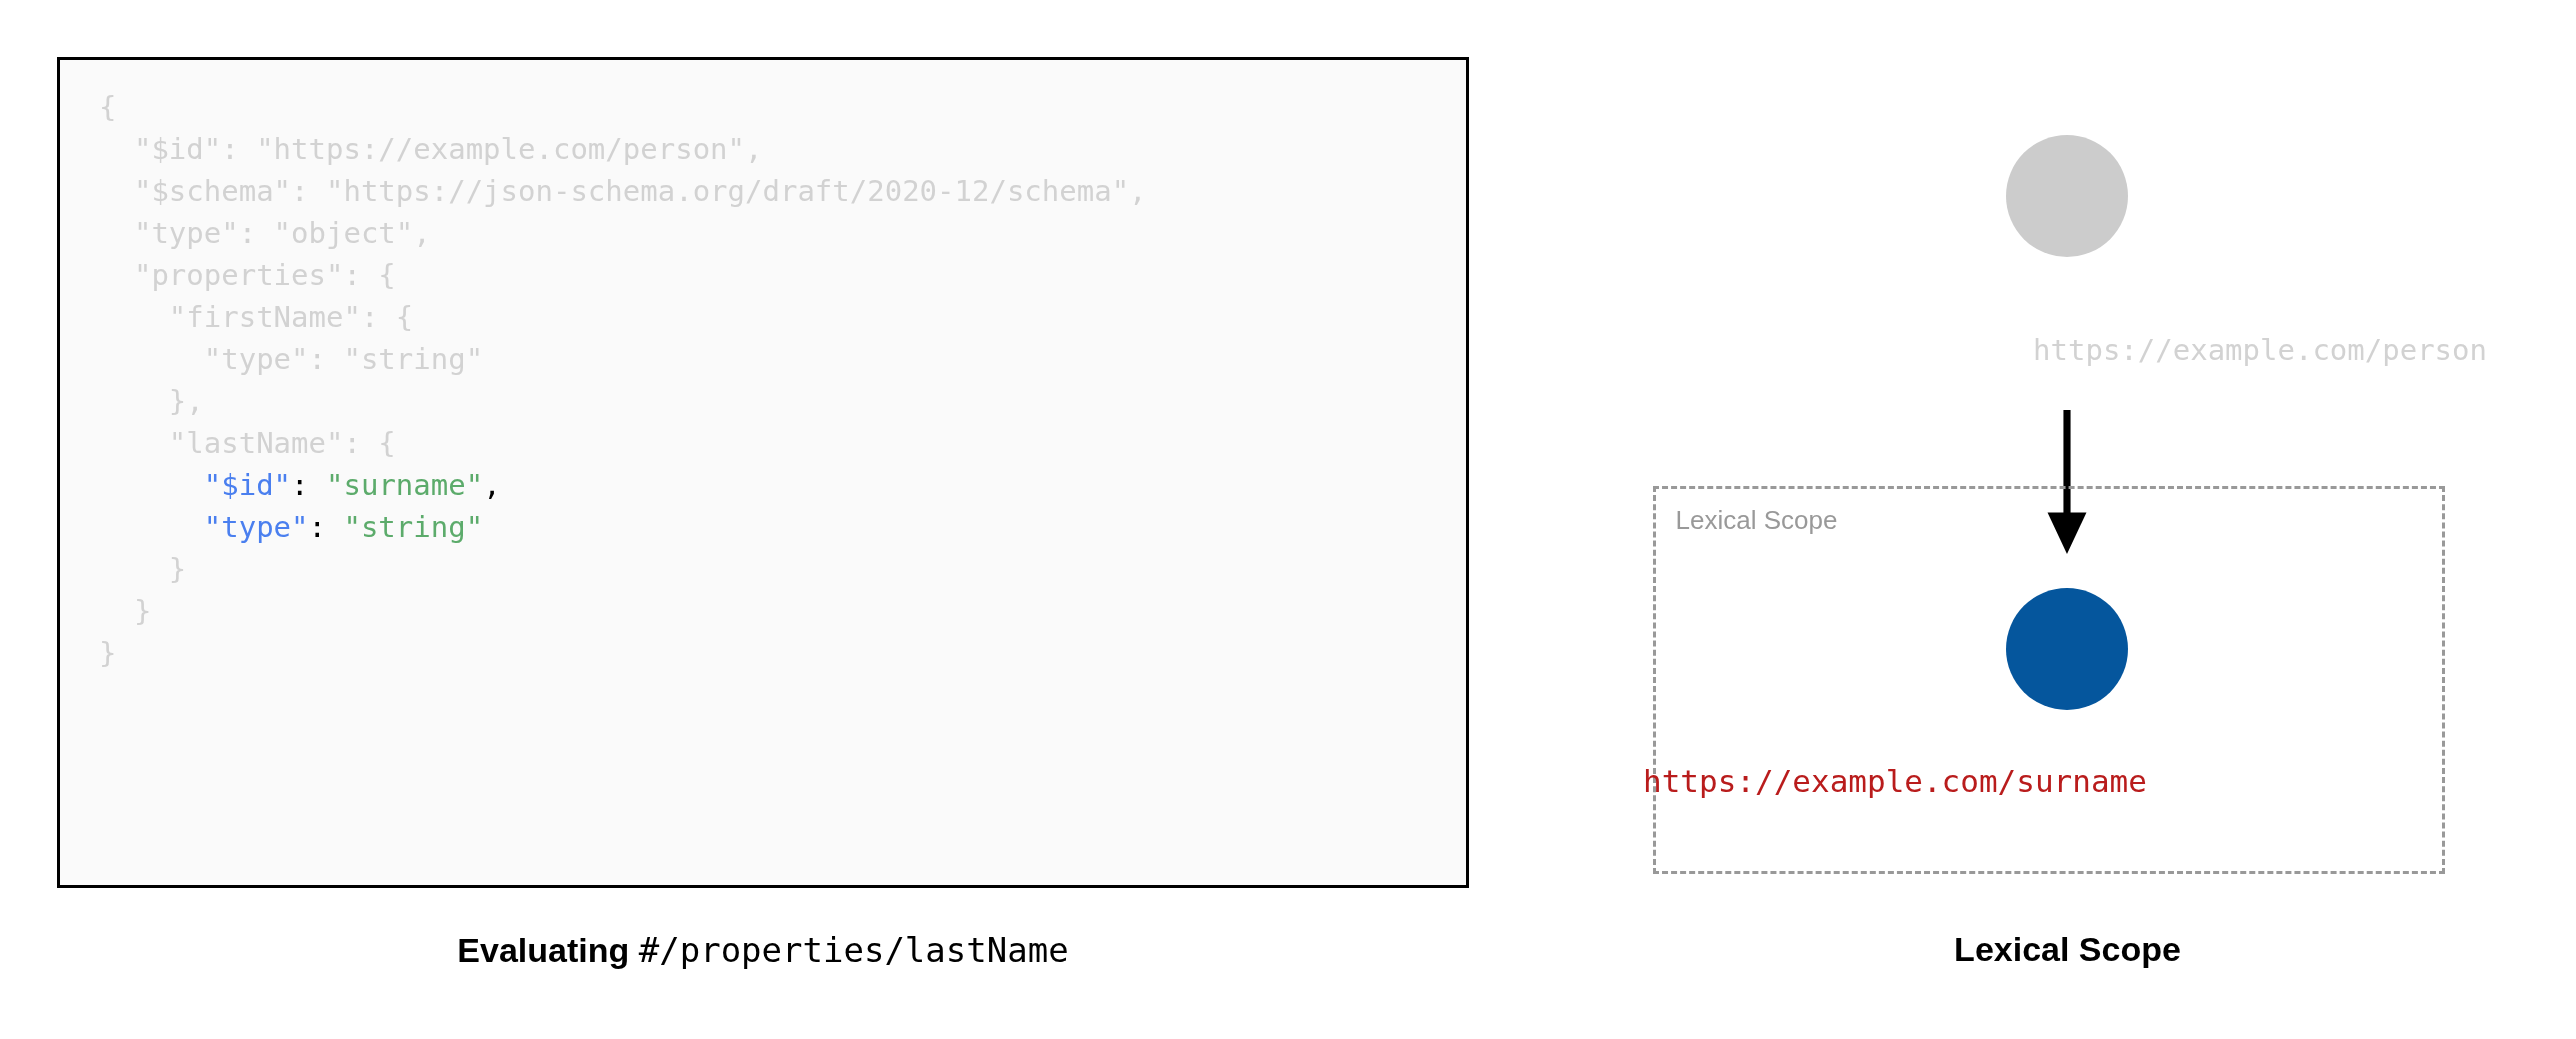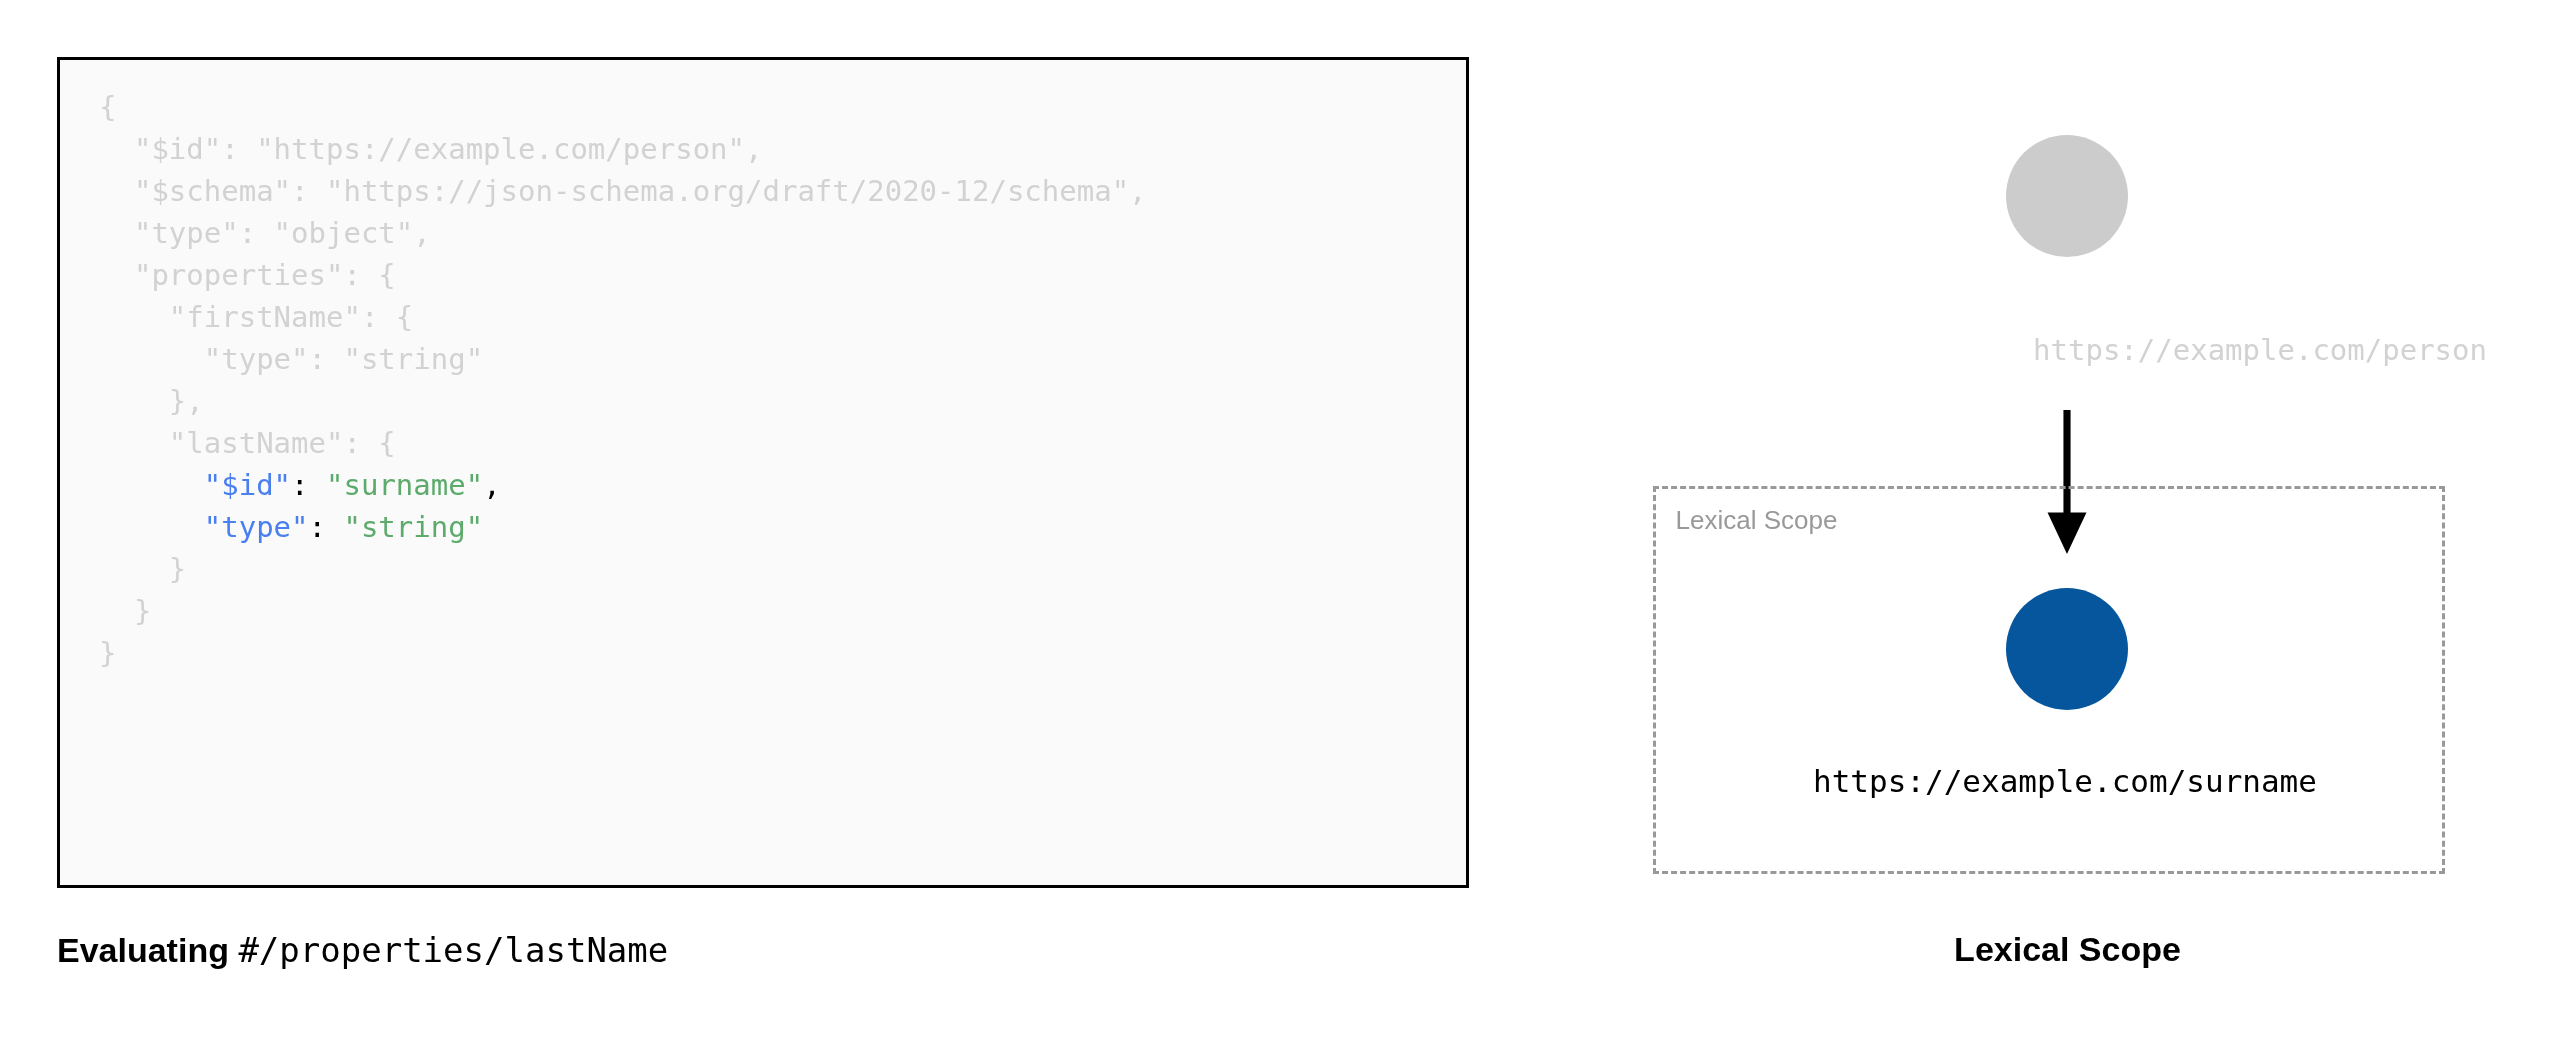--- a/index.html
+++ b/index.html
@@ -49,21 +49,21 @@
   .tok-dim   { color: #D2D2D2; }
   .tok-key   { color: #4A7FEF; }
   .tok-str   { color: #5CAB6B; }
   .tok-punct { color: #000000; }
 
   #left-caption {
     position: absolute;
     left: 57px;
     top: 930px;
     width: 1412px;
-    text-align: left;
+    text-align: center;
     white-space: nowrap;
   }
   .caption-bold {
     font-family: "Liberation Sans", sans-serif;
     font-weight: bold;
     font-size: 34px;
     color: #000000;
   }
   .caption-mono {
     font-family: "DejaVu Sans Mono", "Liberation Mono", monospace;
@@ -134,24 +134,24 @@
     top: 588px;
     width: 122px;
     height: 122px;
     background: #05569D;
   }
   #node-surname-label {
     position: absolute;
     left: 84px;
     top: 763px;
     width: 844px;
-    text-align: center;
+    text-align: left;
     font-family: "DejaVu Sans Mono", "Liberation Mono", monospace;
     font-size: 31px;
-    color: #000000;
+    color: #b91c1c;
     white-space: nowrap;
   }
 
   #right-caption {
     position: absolute;
     left: 0;
     top: 930px;
     width: 1017px;
     text-align: center;
     font-family: "Liberation Sans", sans-serif;

